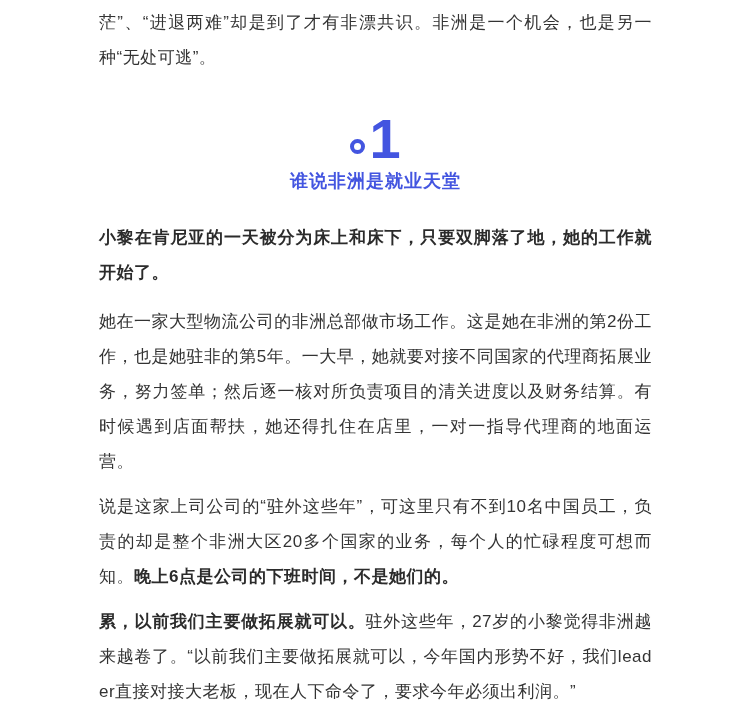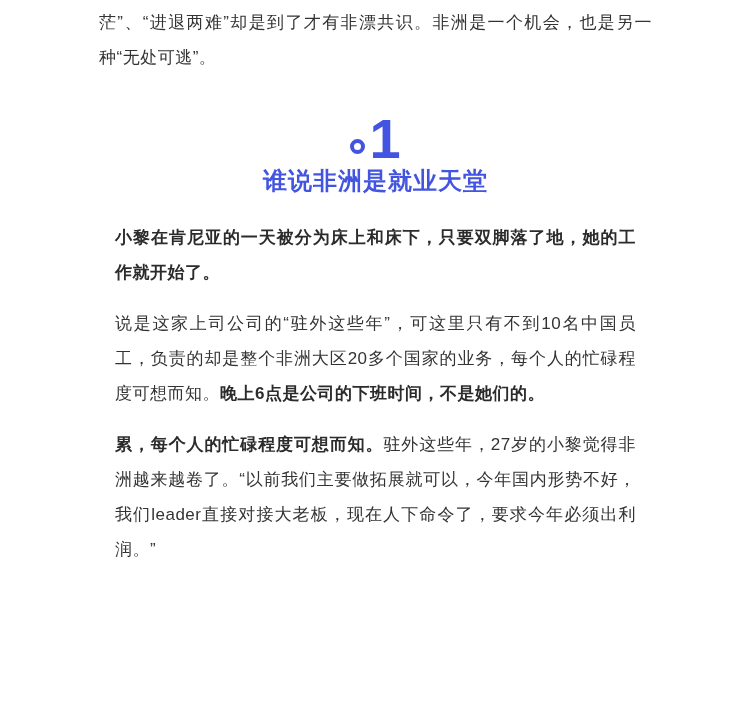--- a/index.html
+++ b/index.html
@@ -17,21 +17,21 @@
     box-sizing: border-box;
     padding: 5px 54px 0 57px;
     font-family: "Liberation Sans", "DejaVu Sans", sans-serif;
   }
   .para, .intro {
     font-size: 17px;
     line-height: 35px;
     color: #333333;
     letter-spacing: 0.5px;
     text-align: justify;
-    margin: 16px;
+    margin: 0;
     word-break: break-all;
   }
   .intro { margin: 0; }
   .para { margin-top: 10px; }
   .para.first { margin-top: 26px; }
   .para.after-lead { margin-top: 14px; }
   .para strong, .para.bold {
     font-weight: bold;
     color: #2b2b2b;
   }
@@ -57,21 +57,21 @@
     transform: translateY(7px);
   }
   .marker .num {
     font-size: 56px;
     font-weight: 800;
     color: #4355e0;
     line-height: 52px;
   }
   .section-title {
     margin: 3px 0 0 0;
-    font-size: 24px;
+    font-size: 18px;
     line-height: 26px;
     font-weight: bold;
     color: #4355e0;
     letter-spacing: 1px;
   }
 </style>
 </head>
 <body>
 
 <div class="page">
@@ -81,19 +81,20 @@
   <div class="section-header">
     <div class="marker">
       <span class="ring"></span>
       <span class="num">1</span>
     </div>
     <h2 class="section-title">谁说非洲是就业天堂</h2>
   </div>
 
   <p class="para bold first">小黎在肯尼亚的一天被分为床上和床下，只要双脚落了地，她的工作就开始了。</p>
 
+  <p class="para after-lead">她在一家大型物流公司的非洲总部做市场工作。这是她在非洲的第2份工作，也是她驻非的第5年。一大早，她就要对接不同国家的代理商拓展业务，努力签单；然后逐一核对所负责项目的清关进度以及财务结算。有时候遇到店面帮扶，她还得扎住在店里，一对一指导代理商的地面运营。</p>
 
   <p class="para"><span>说是这家上司公司的“驻外这些年”，可这里只有不到10名中国员工，负责的却是整个非洲大区20多个国家的业务，每个人的忙碌程度可想而知。</span><strong>晚上6点是公司的下班时间，不是她们的。</strong></p>
 
 
-  <p class="para"><strong>累，每个人的忙碌程度可想而知。</strong><span>驻外这些年，27岁的小黎觉得非洲越来越卷了。“以前我们主要做拓展就可以，今年国内形势不好，我们leader直接对接大老板，现在人下命令了，要求今年必须出利润。”</span></p>
+  <p class="para"><strong>累，以前我们主要做拓展就可以。</strong><span>驻外这些年，27岁的小黎觉得非洲越来越卷了。“以前我们主要做拓展就可以，今年国内形势不好，我们leader直接对接大老板，现在人下命令了，要求今年必须出利润。”</span></p>
 
 </div>
 
 </body></html>

